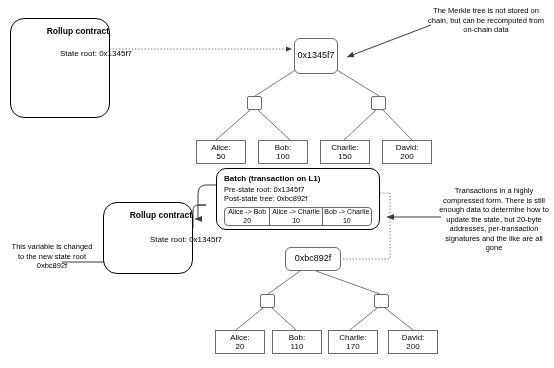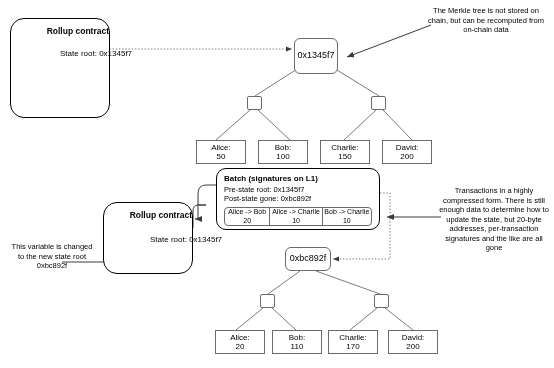--- a/index.html
+++ b/index.html
@@ -215,23 +215,23 @@
     <span>Charlie:</span>
     <span>150</span>
   </div>
   <div class="node" style="left:382px; top:140px; width:50px; height:24px;">
     <span>David:</span>
     <span>200</span>
   </div>
 
   <div class="batch" style="left:216px; top:168px; width:164px; height:62px;">
   </div>
-  <div class="batch-title" style="left:224px; top:174px;">Batch (signatures on L1)</div>
+  <div class="batch-title" style="left:224px; top:174px;">Batch (transaction on L1)</div>
   <div class="batch-line" style="left:224px; top:185px;">Pre-state root: 0x1345f7</div>
-  <div class="batch-line" style="left:224px; top:194px;">Post-state gone: 0xbc892f</div>
+  <div class="batch-line" style="left:224px; top:194px;">Post-state tree: 0xbc892f</div>
 
   <div class="tx-row" style="left:224px; top:207px; width:148px; height:19px;">
     <div class="tx-cell" style="width:46px;">
       <span>Alice -&gt; Bob</span>
       <span>20</span>
     </div>
     <div class="tx-cell" style="width:53px;">
       <span>Alice -&gt; Charlie</span>
       <span>10</span>
     </div>
@@ -243,21 +243,21 @@
 
   <div class="note" style="left:437px; top:186px; width:114px;">Transactions in a highly compressed form. There is still enough data to determine how to update the state, but 20-byte addresses, per-transaction signatures and the like are all gone</div>
 
   <div class="contract" style="left:103px; top:202px; width:90px; height:72px;">
     <div class="contract-title" style="top:7px;">Rollup contract</div>
     <div class="contract-line" style="left:5px; top:32px;">State root: 0x1345f7</div>
   </div>
 
   <div class="note" style="left:8px; top:242px; width:88px;">This variable is changed to the new state root 0xbc892f</div>
 
-  <div class="node root-node" style="left:285px; top:247px; width:46px; height:24px;">
+  <div class="node root-node" style="left:285px; top:247px; width:56px; height:24px;">
     <span>0xbc892f</span>
   </div>
 
   <div class="inner-node" style="left:260px; top:294px; width:15px; height:14px;"></div>
   <div class="inner-node" style="left:374px; top:294px; width:15px; height:14px;"></div>
 
   <div class="node" style="left:215px; top:330px; width:50px; height:24px;">
     <span>Alice:</span>
     <span>20</span>
   </div>

